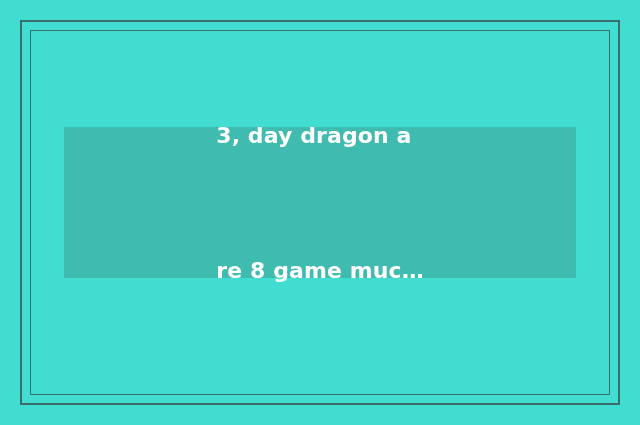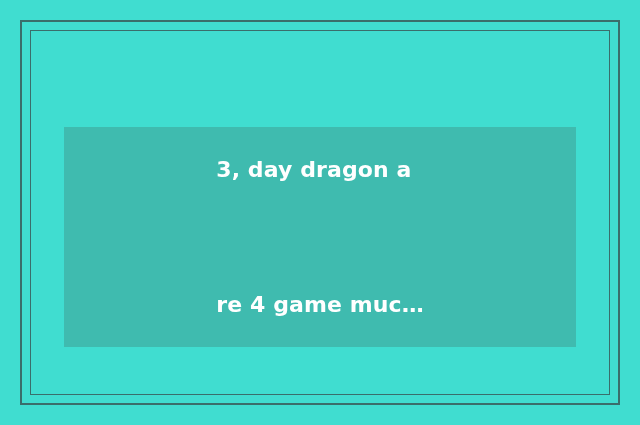--- a/index.html
+++ b/index.html
@@ -45,21 +45,21 @@
     box-sizing: border-box;
     pointer-events: none;
   }
 
   
   .panel {
     position: absolute;
     left: 64px;
     top: 127px;
     width: 512px;
-    height: 220px;
+    height: 151px;
     background: #3fbbaf;
     box-sizing: border-box;
     display: flex;
     align-items: center;
     justify-content: center;
   }
 
   .panel-text {
     color: #ffffff;
     font-family: "DejaVu Sans", "Liberation Sans", sans-serif;
@@ -80,17 +80,17 @@
 
 <div id="canvas">
 
   <div class="frame-outer"></div>
 
   <div class="frame-inner"></div>
 
   <div class="panel">
     <div class="panel-text">
       <span class="line">3, day dragon a</span>
-      <span class="line">re 4 game muc…</span>
+      <span class="line">re 8 game muc…</span>
     </div>
   </div>
 
 </div>
 
 </body></html>

